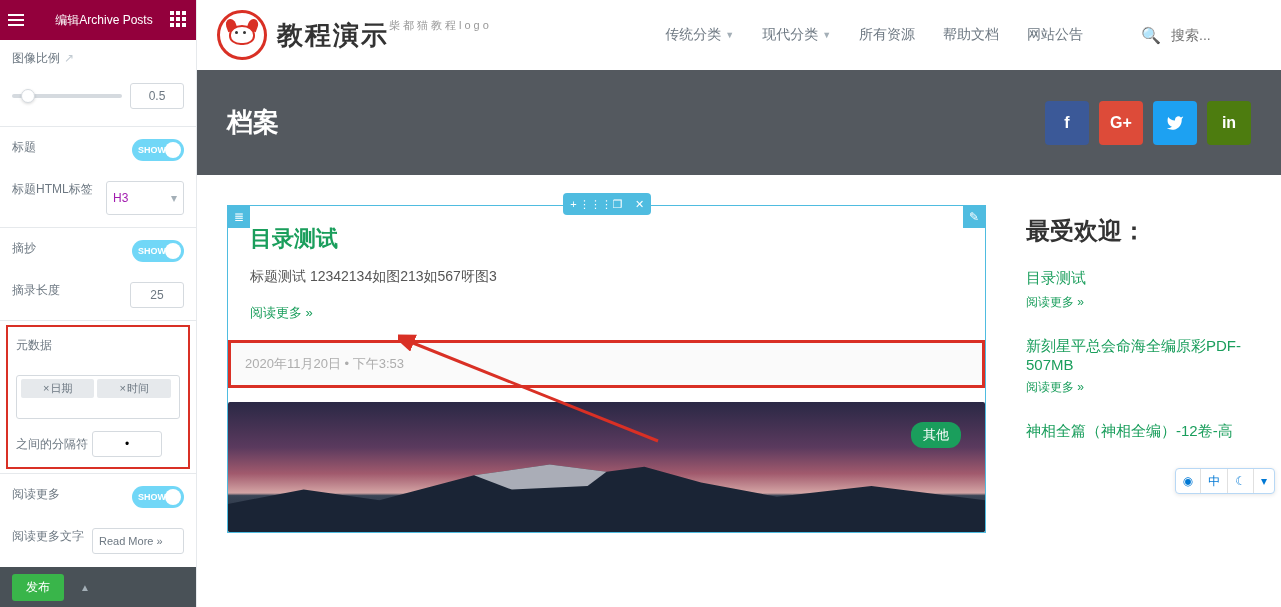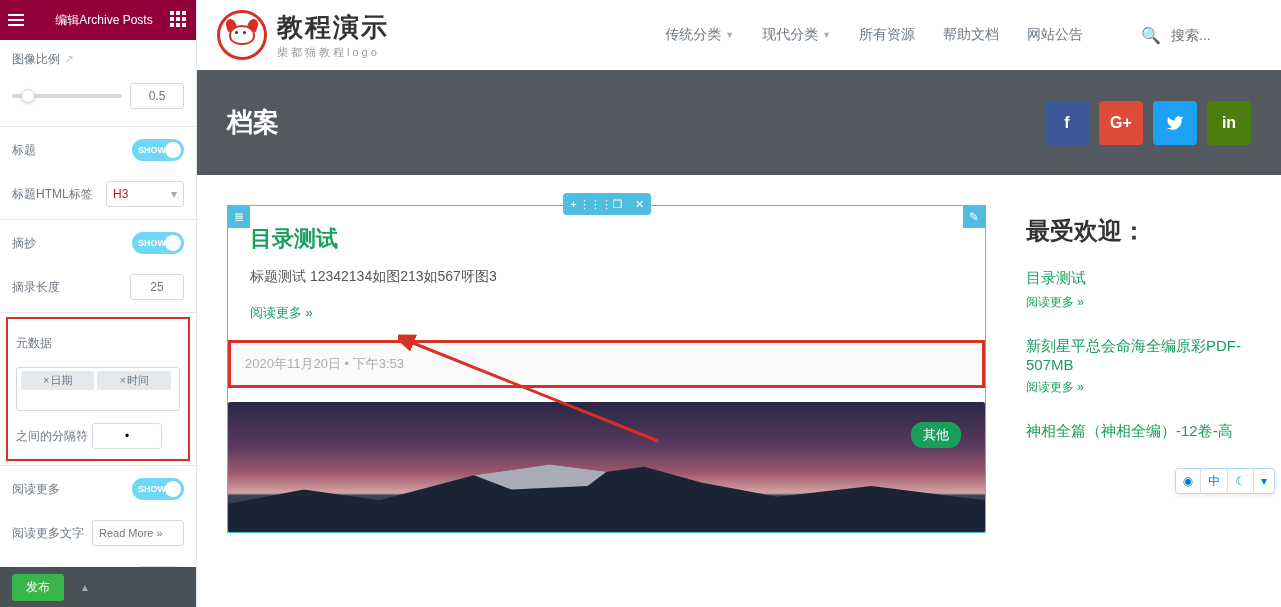--- a/index.html
+++ b/index.html
@@ -6,34 +6,34 @@
 body{font-size:13px;color:#6d7882;background:#fff;overflow:hidden}
 .app{display:flex;width:1281px;height:607px;position:relative}
 .sidebar{width:197px;background:#fff;border-right:1px solid #e6e9ec;display:flex;flex-direction:column;flex-shrink:0}
 .sb-header{height:40px;background:#93003c;color:#fff;display:flex;align-items:center;padding:0 8px;font-size:13px}
 .hamburger{width:22px;height:22px;display:flex;flex-direction:column;justify-content:center;gap:3px;cursor:pointer;margin-right:8px}
 .hamburger span{height:2px;background:#fff;width:16px}
 .sb-title{flex:1;text-align:center;line-height:1.2;font-size:12px}
 .grid-icon{width:18px;height:18px;display:grid;grid-template-columns:repeat(3,4px);grid-template-rows:repeat(3,4px);gap:2px;cursor:pointer}
 .grid-icon span{background:#fff}
 .sb-body{flex:1;overflow-y:auto;padding:0}
-.row{display:flex;align-items:center;padding:10px 12px;justify-content:space-between;min-height:38px}
+.row{display:flex;align-items:flex-start;padding:10px 12px;justify-content:space-between;min-height:38px}
 .row-label{font-size:12px;color:#6d7882}
 .ext-icon{color:#c2cbd2;font-size:12px;margin-left:4px}
 .slider-row{padding:5px 12px 15px;display:flex;align-items:center;gap:8px}
 .slider-track{flex:1;height:4px;background:#d5dadf;border-radius:2px;position:relative}
 .slider-thumb{position:absolute;top:-5px;left:8%;width:14px;height:14px;border-radius:50%;background:#fff;border:1px solid #d5dadf;box-shadow:0 1px 3px rgba(0,0,0,.15)}
 .num-input{width:54px;height:26px;border:1px solid #d5dadf;border-radius:3px;text-align:center;font-size:12px;color:#6d7882}
 .toggle{width:52px;height:22px;border-radius:11px;position:relative;cursor:pointer;font-size:9px;font-weight:bold;display:flex;align-items:center}
 .toggle.on{background:#71d7f7;color:#fff;padding-left:6px}
 .toggle.off{background:#d5dadf;color:#fff;justify-content:flex-end;padding-right:6px}
 .toggle-knob{position:absolute;width:16px;height:16px;border-radius:50%;background:#fff;top:3px}
 .toggle.on .toggle-knob{right:3px}
 .toggle.off .toggle-knob{left:3px}
-.select-box{width:78px;height:26px;border:1px solid #d5dadf;border-radius:3px;display:flex;align-items:center;padding:8px 6px;font-size:12px;color:#b91c1c;position:relative}
+.select-box{width:78px;height:26px;border:1px solid #d5dadf;border-radius:3px;display:flex;align-items:center;padding:16px 6px;font-size:12px;color:#a21caf;position:relative}
 .select-box::after{content:"▾";position:absolute;right:6px;color:#a4afb7}
 .hl-box{border:2px solid #d93025;margin:4px 6px;padding:4px 2px}
 .tag-row{display:flex;align-items:flex-start;padding:6px 6px;flex-wrap:wrap;gap:4px}
 .tag-input{border:1px solid #d5dadf;border-radius:3px;padding:3px 4px;display:flex;gap:3px;flex-wrap:wrap;width:100%;min-height:28px;align-items:center}
 .tag{background:#e6e9ec;color:#6d7882;font-size:11px;padding:2px 22px;border-radius:2px;cursor:pointer}
 .tag::before{content:"×";margin-right:1px}
 .tiny-input{border:none;outline:none;width:30px;font-size:12px}
 .sep-row{display:flex;align-items:center;padding:6px 6px;gap:4px}
 .sep-input{width:70px;height:26px;border:1px solid #d5dadf;border-radius:3px;text-align:center;font-size:12px}
 .text-input{width:92px;height:26px;border:1px solid #d5dadf;border-radius:3px;padding:0 6px;font-size:11px;color:#6d7882}
@@ -46,21 +46,21 @@
 .site-header{height:70px;display:flex;align-items:center;padding:0 20px;gap:10px}
 .logo-wrap{display:flex;align-items:center;gap:10px}
 .logo-circle{width:50px;height:50px;border:3px solid #d93025;border-radius:50%;display:flex;align-items:center;justify-content:center;position:relative;background:#fff}
 .logo-inner{width:32px;height:32px;position:relative}
 .dog-head{width:26px;height:20px;background:#fff;border:2px solid #d93025;border-radius:50% 50% 45% 45%;position:absolute;top:6px;left:3px}
 .dog-ear{width:10px;height:12px;background:#d93025;border-radius:50% 50% 0 0;position:absolute;top:0}
 .dog-ear.l{left:0;transform:rotate(-20deg)}
 .dog-ear.r{right:0;transform:rotate(20deg)}
 .dog-eye{width:3px;height:3px;background:#333;border-radius:50%;position:absolute;top:12px}
 .dog-eye.l{left:9px}.dog-eye.r{left:17px}
-.logo-text{display:flex;flex-direction:column}
+.logo-text{display:flex;}
 .logo-main{font-size:26px;font-weight:bold;color:#333;letter-spacing:2px}
 .logo-sub{font-size:11px;color:#999;letter-spacing:3px}
 .nav{margin-left:auto;display:flex;gap:28px;align-items:flex-start}
 .nav-item{color:#6d7882;font-size:14px;cursor:pointer;display:flex;align-items:center;gap:4px}
 .nav-caret{font-size:9px;color:#a4afb7}
 .search-wrap{display:flex;align-items:center;gap:10px;margin-left:30px}
 .search-icon{color:#6d7882;font-size:16px}
 .search-input{border:none;outline:none;font-size:14px;color:#6d7882;width:90px}
 
 .banner{height:105px;background:#54595f;display:flex;align-items:center;padding:0 30px;color:#fff}

